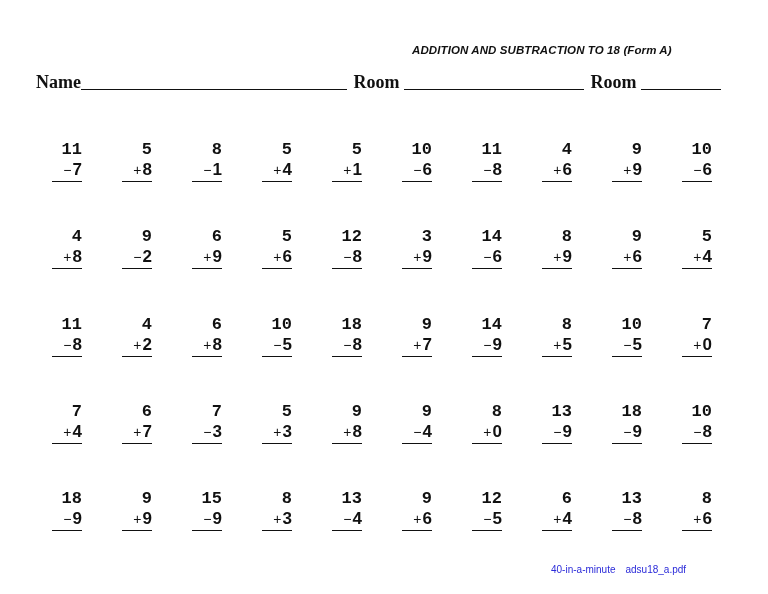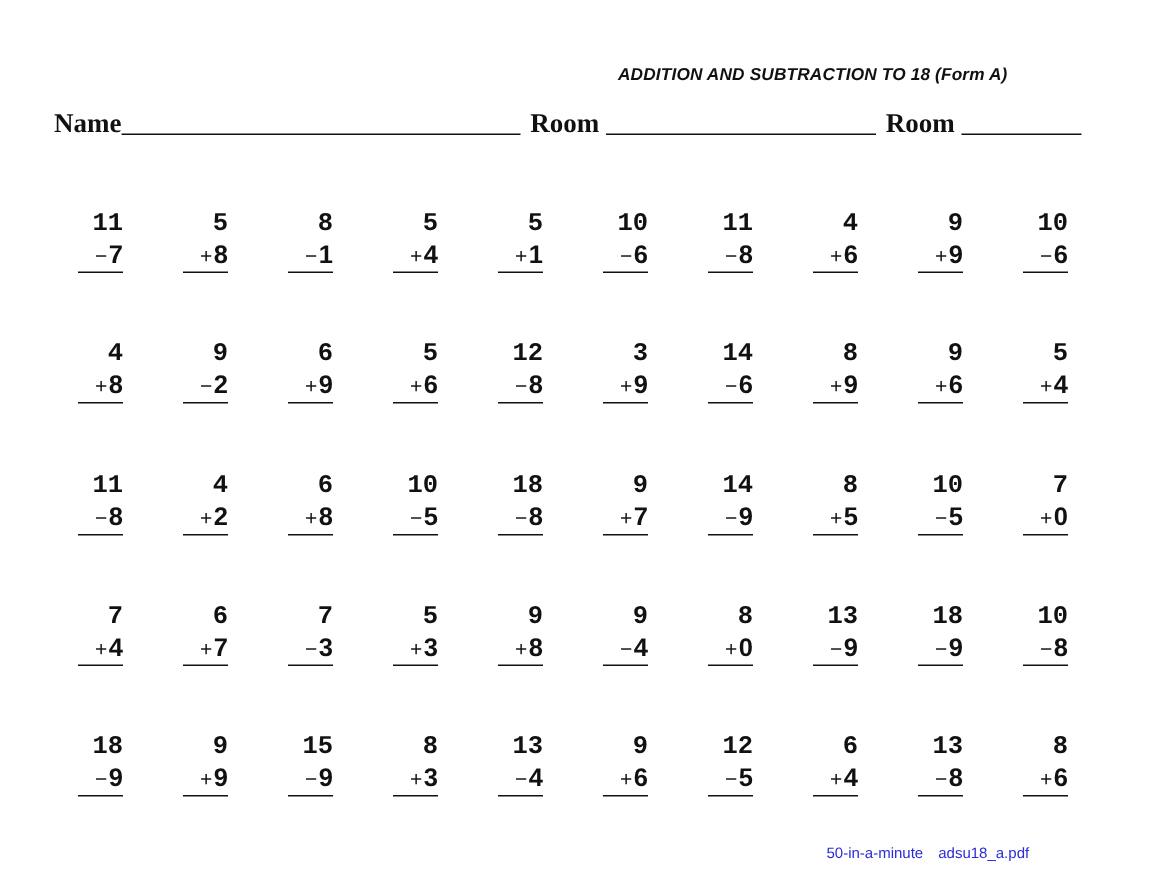--- a/index.html
+++ b/index.html
@@ -226,14 +226,14 @@
       <span class="top">13</span>
       <span class="bot"><span class="op">−</span><span>8</span></span>
     </div>
     <div class="prob" style="left: 682px; top: 489px;">
       <span class="top">8</span>
       <span class="bot"><span class="op">+</span><span>6</span></span>
     </div>
   </div>
 
 <div class="footer">
-  <span>50-in-a-minute</span><span>adsu18_a.pdf</span>
+  <span>40-in-a-minute</span><span>adsu18_a.pdf</span>
 </div>
 
 </body></html>

